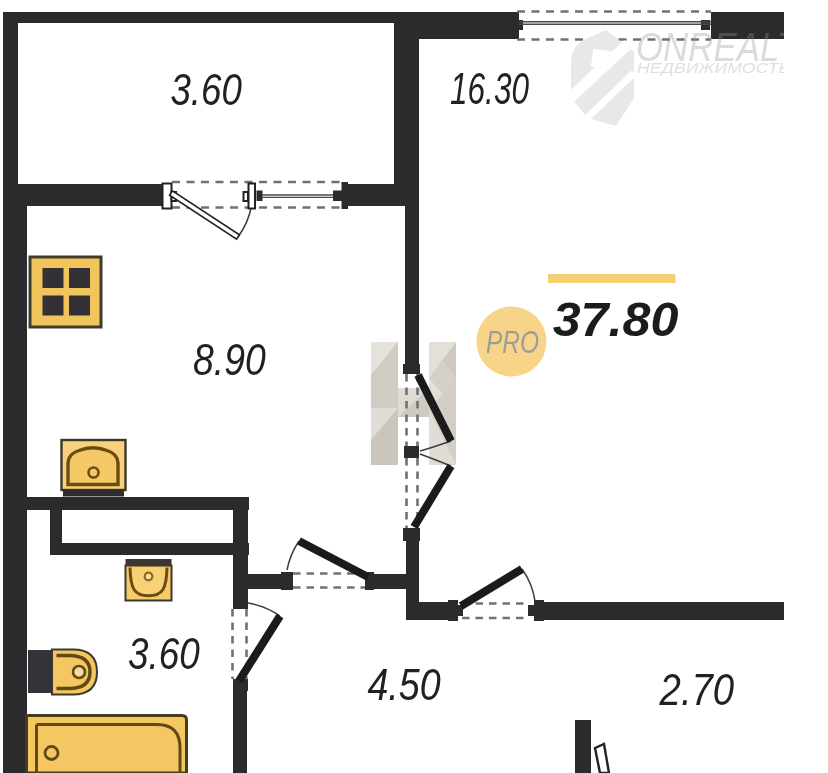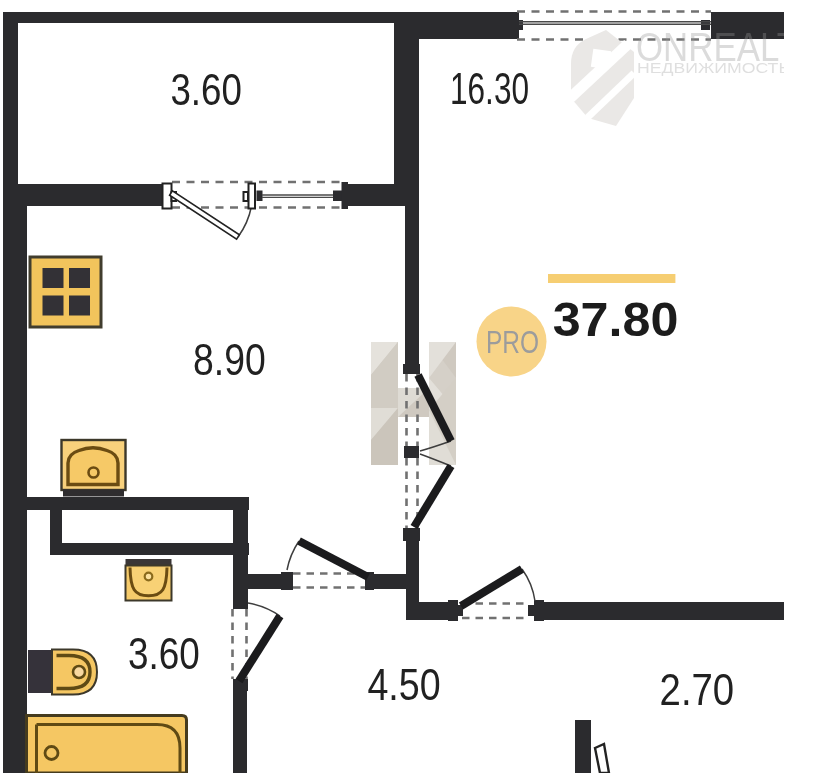--- a/index.html
+++ b/index.html
@@ -1,17 +1,17 @@
 <!DOCTYPE html>
 <html><head>
 <meta charset="utf-8">
 <style>
   html,body{margin:0;padding:0;background:#fff;}
   #page{position:relative;width:784px;height:773px;overflow:hidden;
-        font-family:"Liberation Sans", sans-serif;}
+        font-family:"Liberation Sans", sans-serif;font-style:italic;}
   svg{position:absolute;left:0;top:0;}
 </style>
 </head>
 <body>
 <div id="page">
 <svg width="828" height="773" viewBox="0 0 828 773">
 
   <g id="wm-center">
 
     <polygon points="371,342 398,342 398,465 371,465" fill="#d5d0c8"></polygon>

